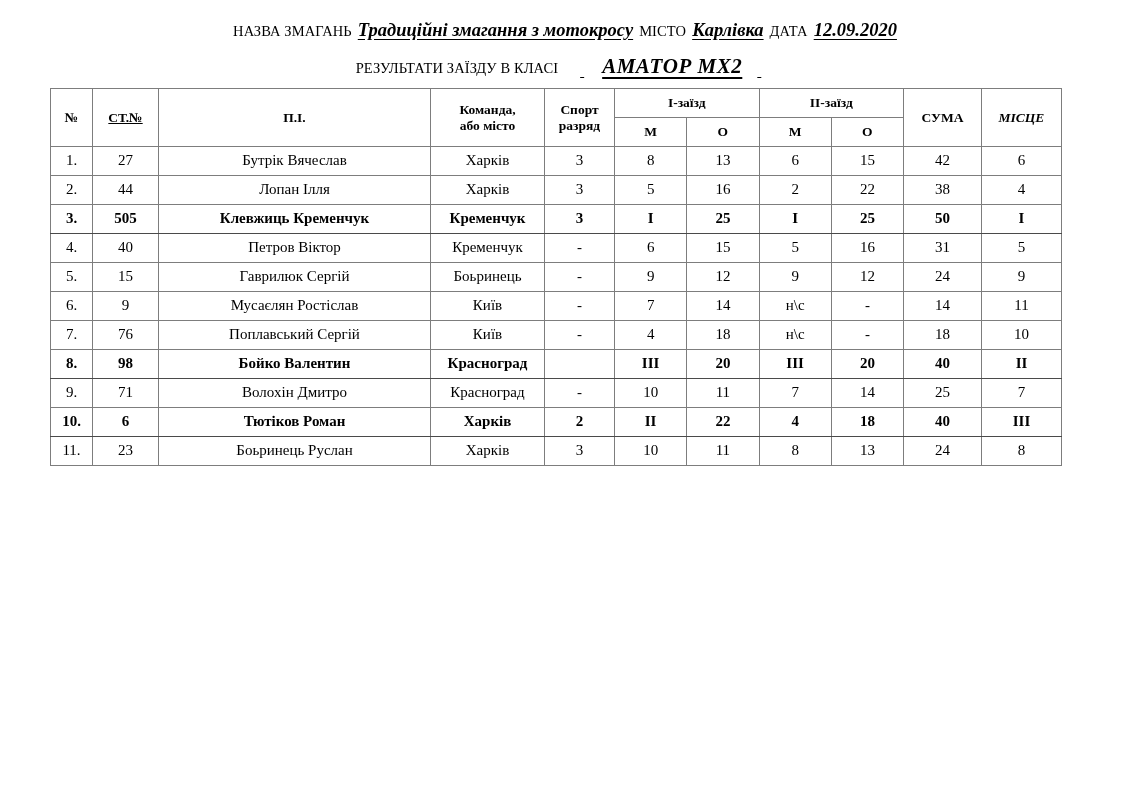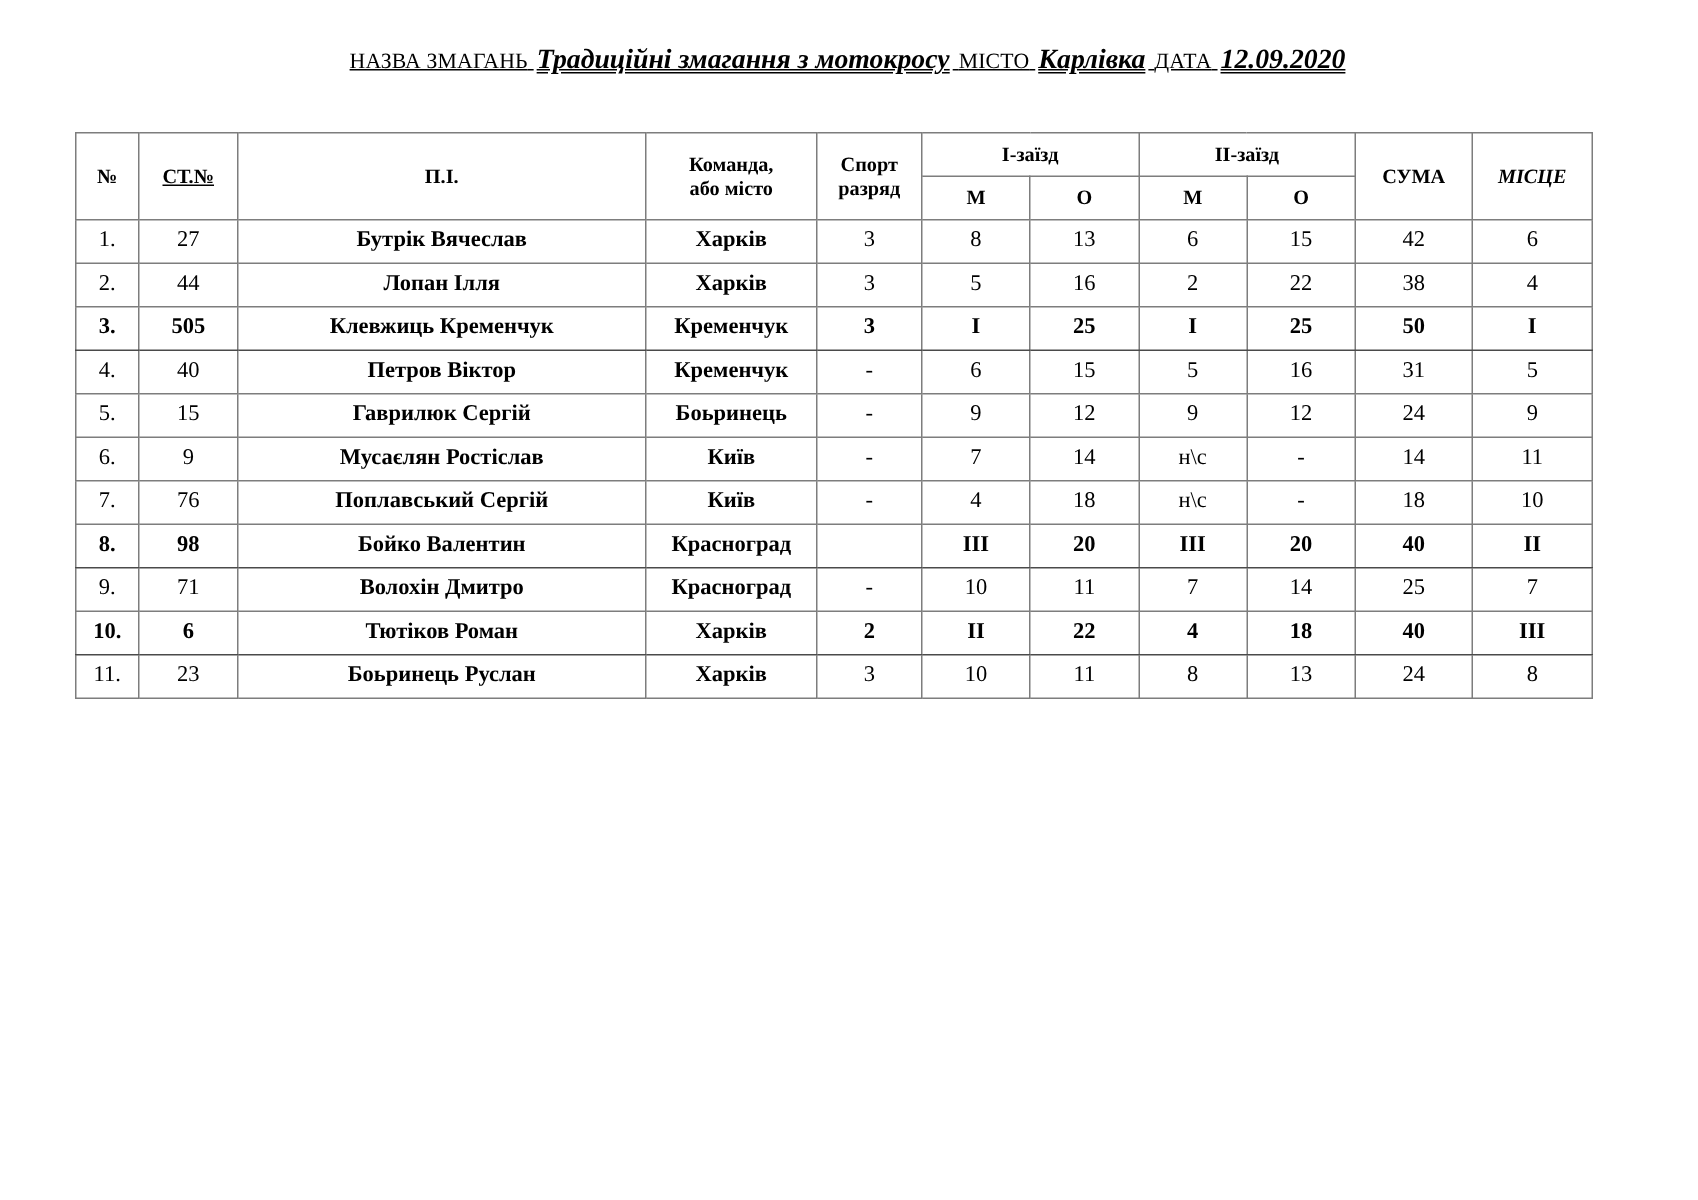--- a/index.html
+++ b/index.html
@@ -17,23 +17,22 @@
 
   .page {
     position: relative;
     width: 1132px;
     height: 800px;
     box-sizing: border-box;
   }
 
   
   .heading-block {
-    padding-top: 28px;
+    padding-top: 18px;
     text-align: center;
-    text-decoration: underline;
   }
   .heading-line {
     line-height: 1.35;
     white-space: nowrap;
   }
   .heading-line + .heading-line {
     margin-top: 9px;
   }
 
   .lbl-caps {
@@ -126,21 +125,20 @@
     margin-top: 13px;
   }
 
   td.c-num {
     text-align: left;
     padding-left: 7px;
     font-size: 15px;
   }
   td.c-name, td.c-team {
     font-size: 15.5px;
-    font-weight: bold;
   }
 
   tr.highlight td {
     font-weight: bold;
   }
   tr.highlight td {
     border-top: 1.6px solid #4a4a4a;
     border-bottom: 1.6px solid #4a4a4a;
   }
 </style>
@@ -153,20 +151,24 @@
 
     <div class="heading-line">
       <span class="lbl-caps">НАЗВА ЗМАГАНЬ</span>
       <span class="fill-value">Традиційні змагання з мотокросу</span>
       <span class="lbl-caps">МІСТО</span>
       <span class="fill-value">Карлівка</span>
       <span class="lbl-caps">ДАТА</span>
       <span class="fill-value">12.09.2020</span>
     </div>
 
+    <div class="heading-line">
+      <span class="lbl-caps">РЕЗУЛЬТАТИ ЗАЇЗДУ В КЛАСІ</span>
+      <span class="class-pad left">&nbsp;</span><span class="class-value">АМАТОР MX2</span><span class="class-pad">&nbsp;</span>
+    </div>
 
   </div>
 
   <div class="table-wrap">
     <table class="results">
       <thead>
         <tr>
           <th class="h-num tall" rowspan="2">№</th>
           <th class="h-startnum tall" rowspan="2">СТ.№</th>
           <th class="h-name tall" rowspan="2">П.І.</th>

